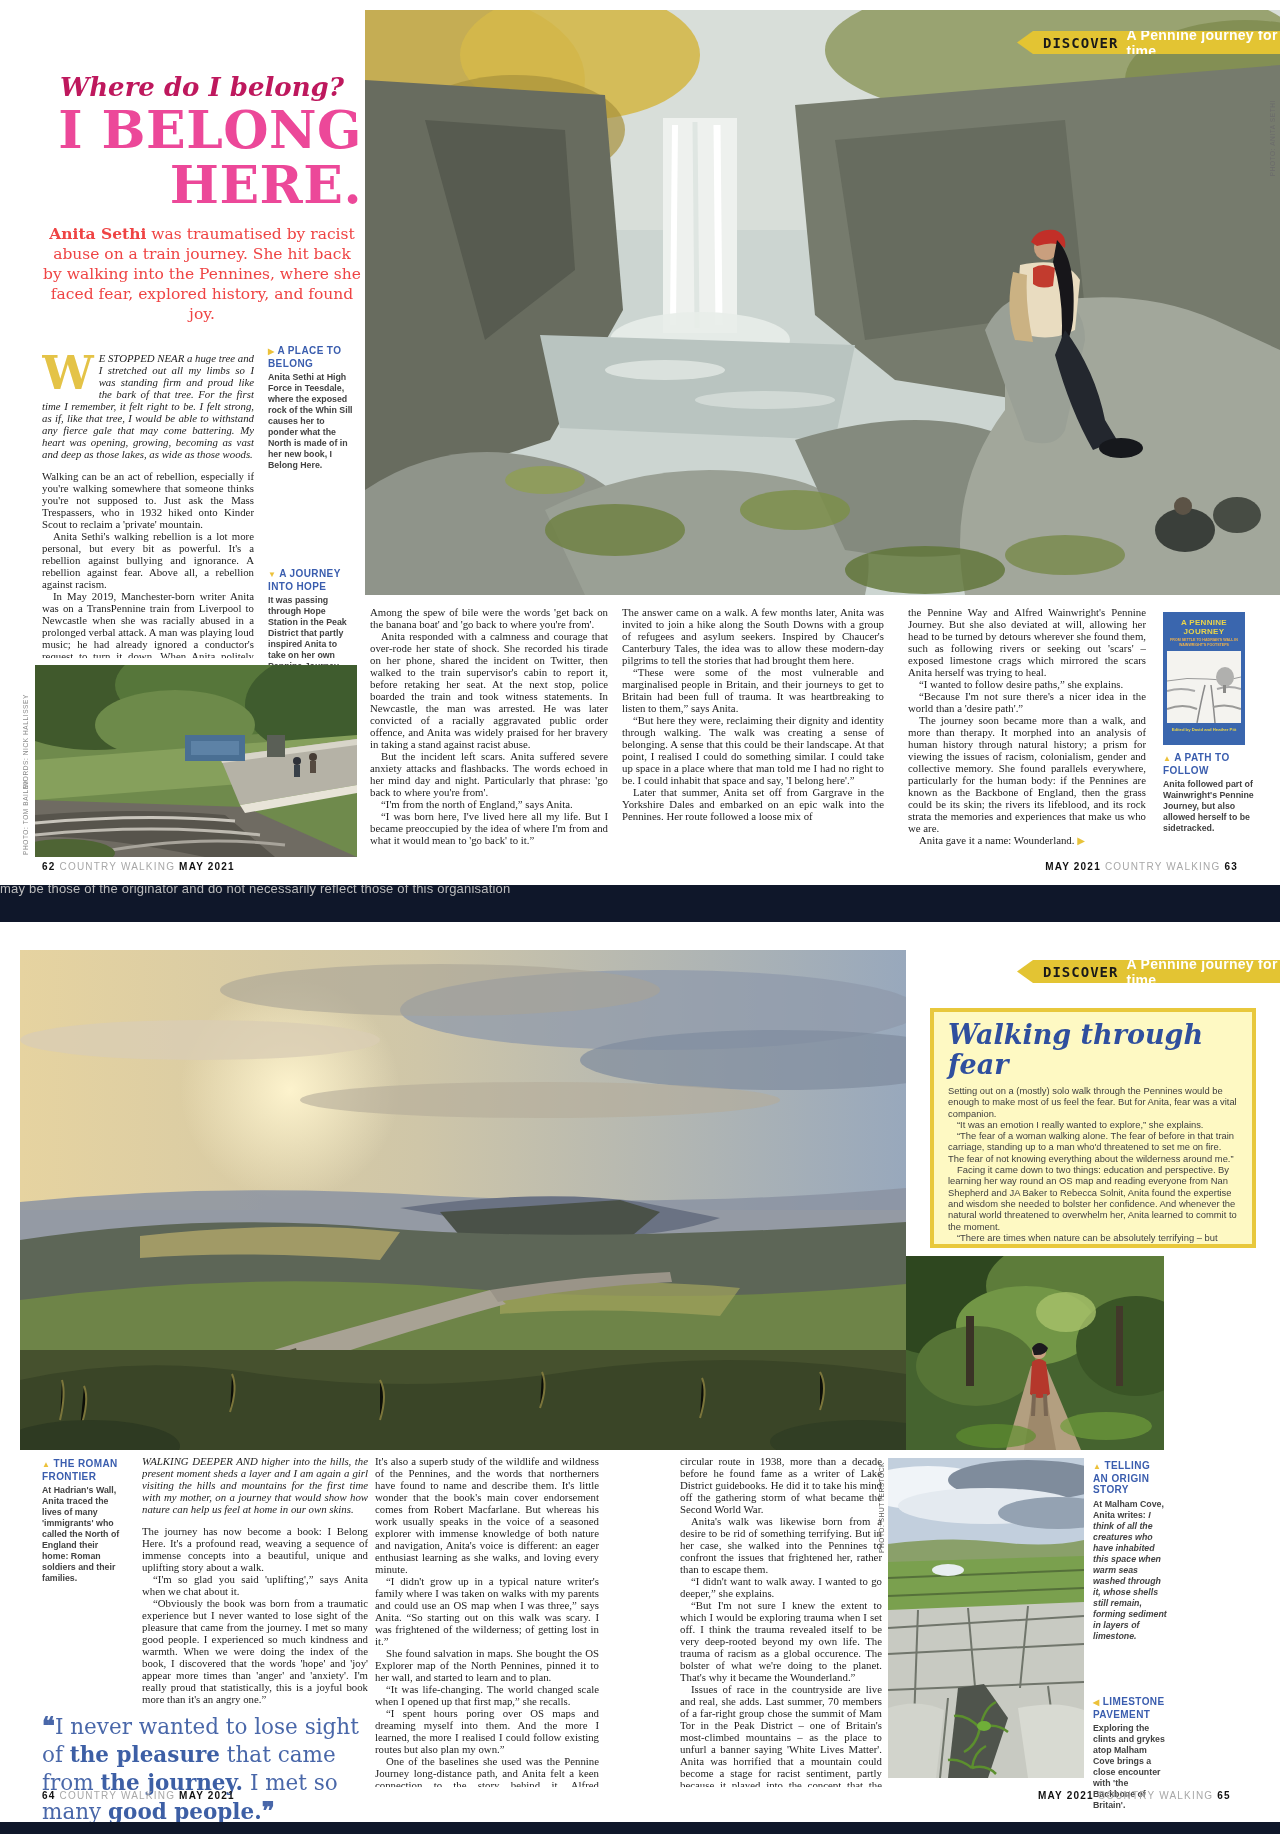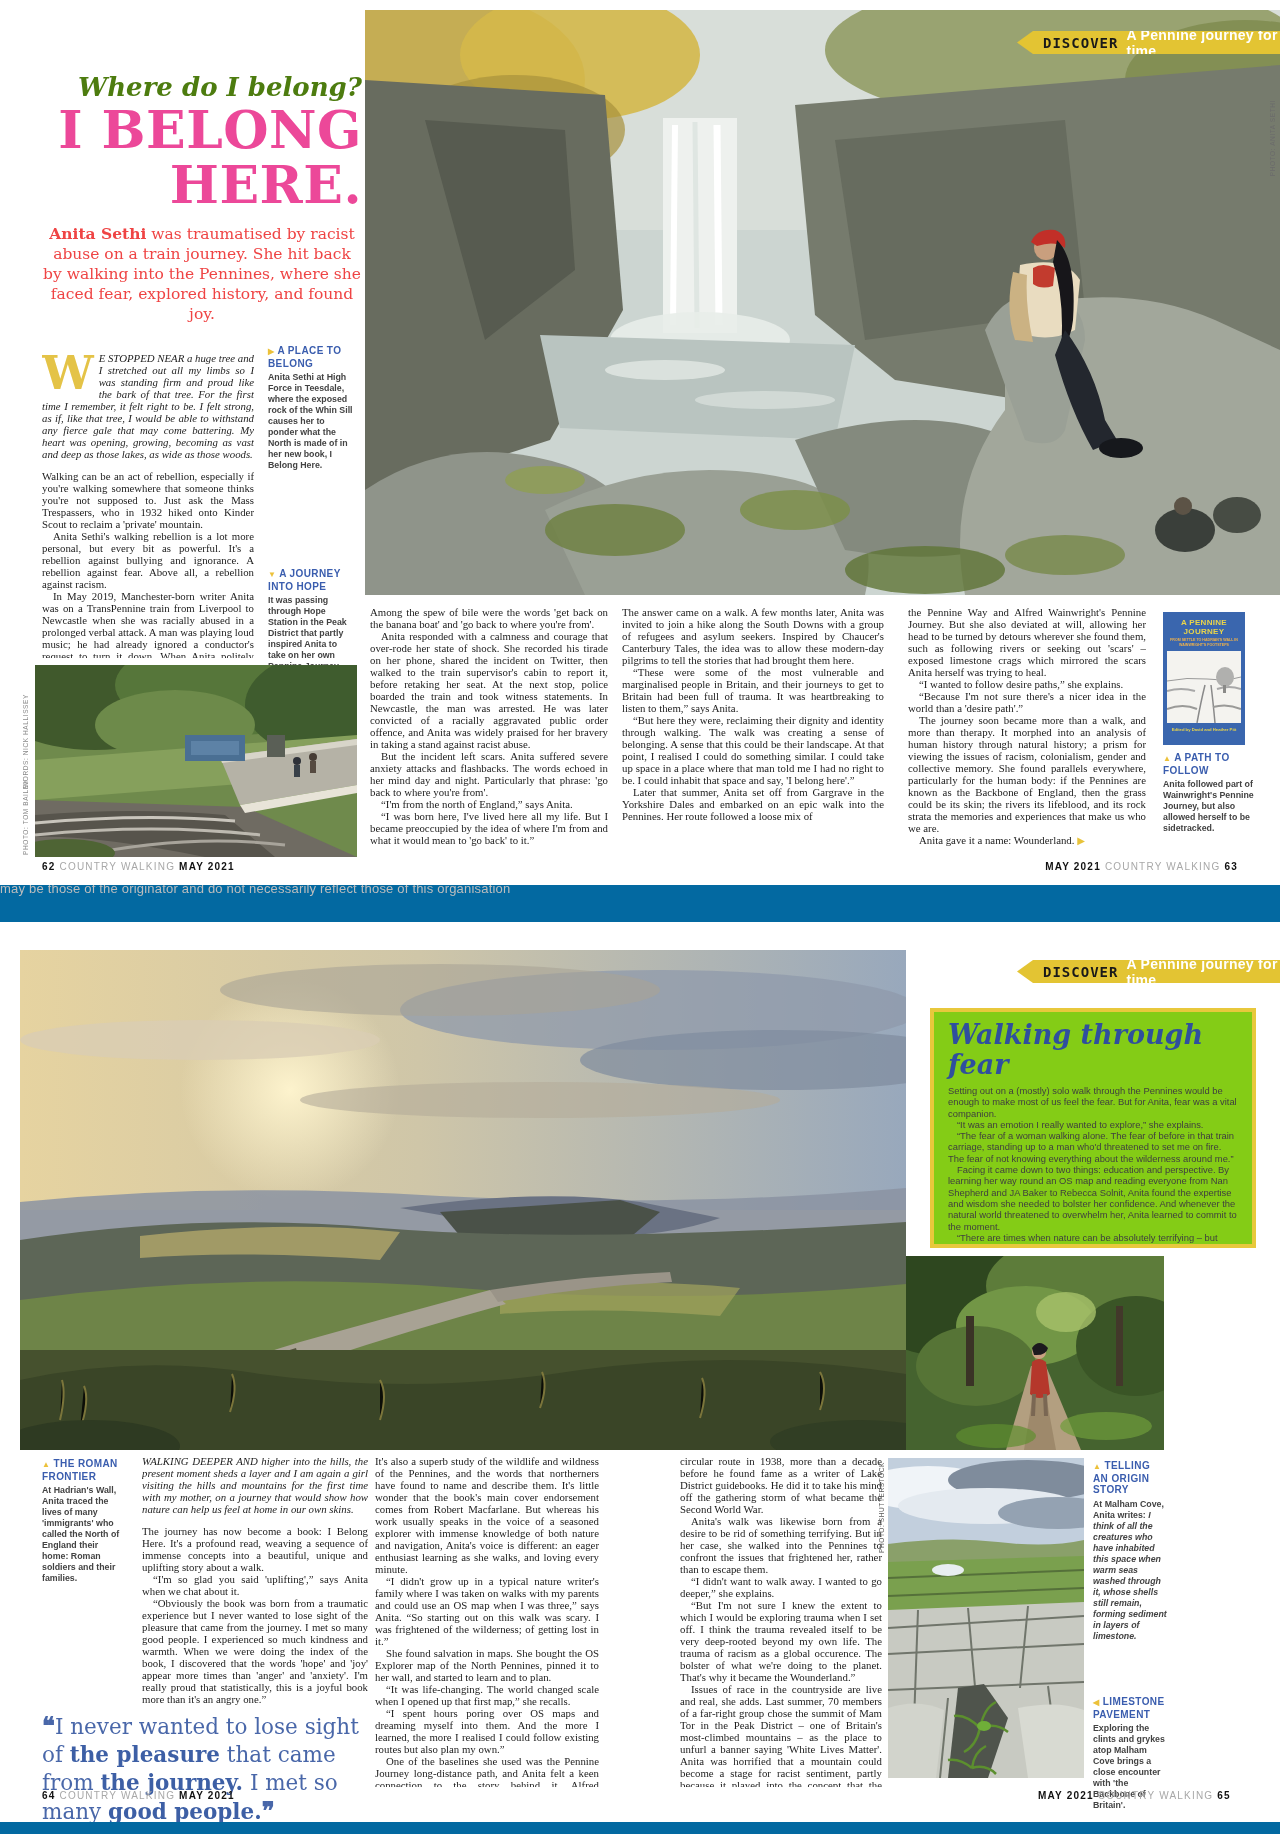--- a/index.html
+++ b/index.html
@@ -1,21 +1,21 @@
 <!DOCTYPE html>
 <html><head>
 <meta charset="utf-8">
 <style>
   html,body{margin:0;padding:0;background:#fff;}
   .canvas{position:relative;width:1280px;height:1834px;background:#fff;overflow:hidden;
           font-family:"Liberation Serif",serif;}
   .abs{position:absolute;}
 
   
-  .kicker{font:italic 700 26px/30px "DejaVu Serif",serif;color:#4d7c0f;text-align:right;}
+  .kicker{font:italic 700 26px/30px "DejaVu Serif",serif;color:#be185d;text-align:center;}
   .headline{font:700 52px/55px "DejaVu Serif",serif;color:#ec4899;text-align:right;letter-spacing:.5px;}
   .standfirst{font:400 15.5px/20px "DejaVu Serif",serif;color:#ef4444;text-align:center;}
   .standfirst b{font-weight:700;}
 
   
   .bodycol{font-size:10.8px;line-height:12px;color:#1c1c1c;text-align:justify;overflow:hidden;}
   .bodycol p{margin:0;}
   .bodycol p + p{text-indent:11px;}
   .bodycol .sp{margin-top:10px;text-indent:0;}
   .italic-intro{font-style:italic;}
@@ -32,25 +32,25 @@
           padding:0 10px 0 26px;clip-path:polygon(0 50%,16px 0,100% 0,100% 100%,16px 100%);}
   .banner .blabel{font:700 14px "DejaVu Sans Mono",monospace;color:#191919;letter-spacing:1px;}
   .banner .btitle{font:700 14px "Liberation Sans",sans-serif;color:#fff;letter-spacing:.3px;}
 
   .footer{font:700 10px "Liberation Sans",sans-serif;color:#111;letter-spacing:1.2px;}
   .footer .gray{color:#a8a8a8;font-weight:400;}
 
   .vert{writing-mode:vertical-rl;transform:rotate(180deg);
         font:6.5px "Liberation Sans",sans-serif;letter-spacing:.6px;color:#8a8a8a;}
 
-  .blackbar{background:#0369a1;overflow:hidden;}
+  .blackbar{background:#0f172a;overflow:hidden;}
   .blackbar span{display:block;margin-top:-4px;font:13px "Liberation Sans",sans-serif;color:#bdbdbd;letter-spacing:.2px;}
 
   
-  .fearbox{border:4px solid #e8c83c;background:#84cc16;padding:8px 14px 6px 14px;box-sizing:border-box;}
+  .fearbox{border:4px solid #e8c83c;background:#fef9c3;padding:8px 14px 6px 14px;box-sizing:border-box;}
   .fearbox h2{font:italic 700 27px/30px "DejaVu Serif",serif;color:#2f4f9e;margin:0 0 5px 0;}
   .fearbox p{font:400 9.4px/11.3px "Liberation Sans",sans-serif;color:#3f3f3f;margin:0;text-align:left;}
   .fearbox p + p{text-indent:9px;}
 
   
   .pullquote{font:400 21.5px/28px "DejaVu Serif",serif;color:#4967a9;}
   .pullquote b{font-weight:700;color:#3d5fa5;margin-top:44px;}
   .pullquote .qm{font-weight:700;font-size:24px;}
 
   

